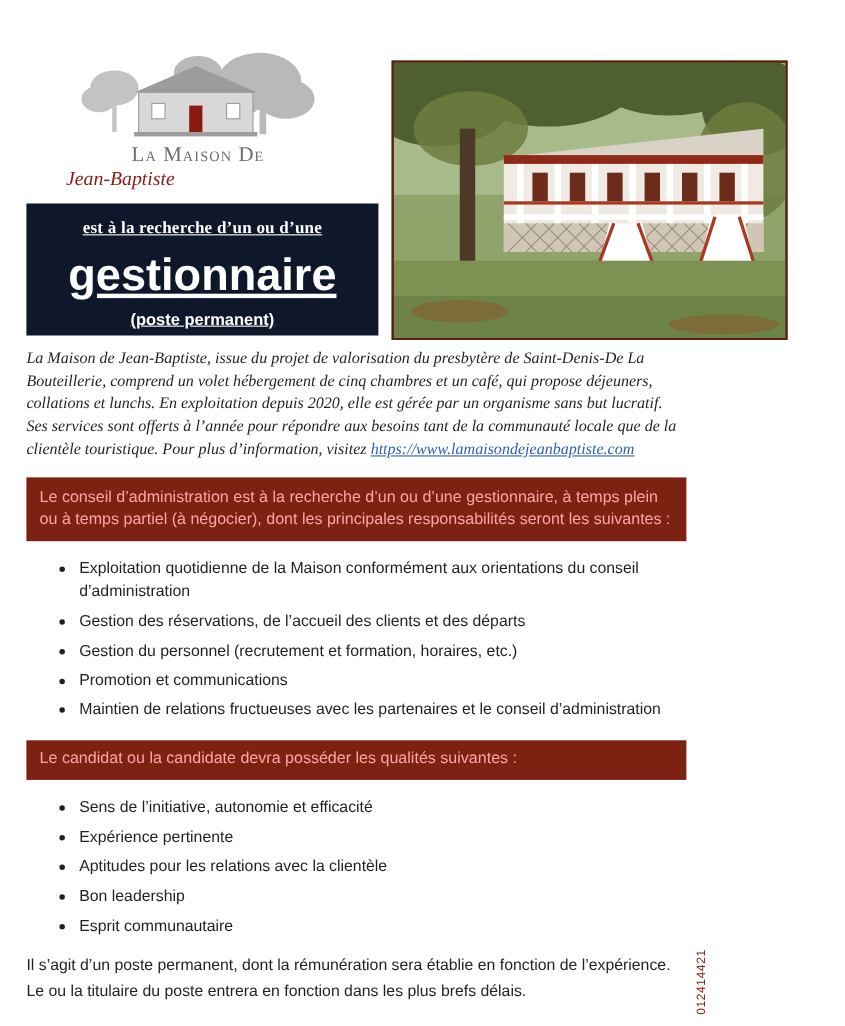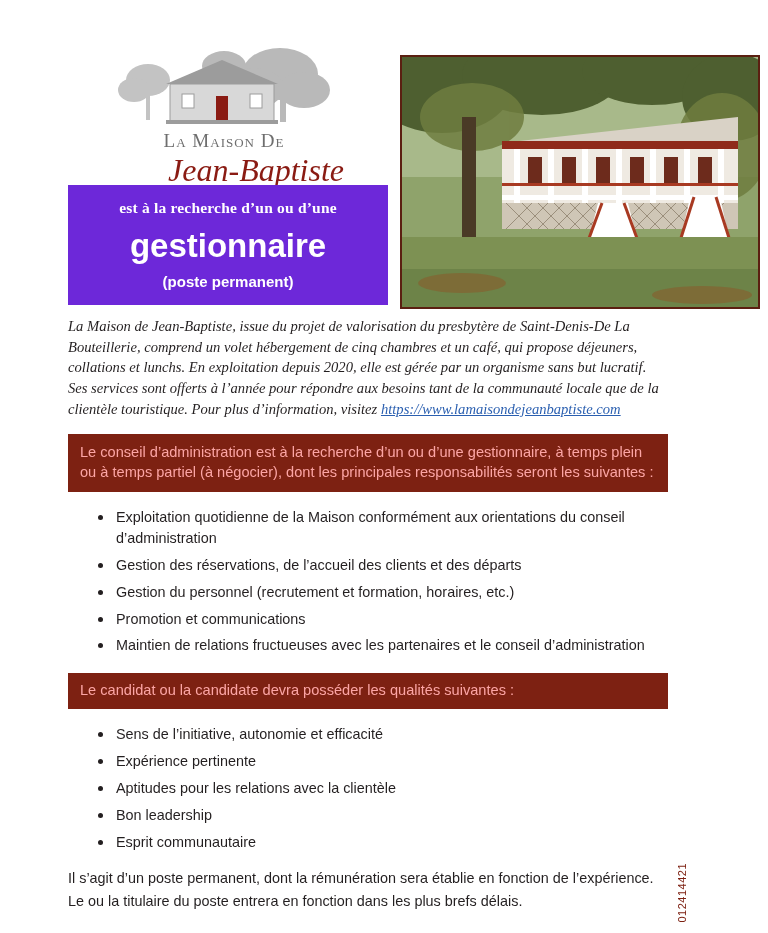--- a/index.html
+++ b/index.html
@@ -9,21 +9,20 @@
     font-family:"Liberation Sans", sans-serif;
     color:#231f20;
     overflow:hidden;
     position:relative;
   }
   .page{
     position:relative;
     width:648px;height:933px;
     box-sizing:border-box;
     padding:0;
-    margin-left:44px;
   }
   
   .header{
     position:relative;
     height:310px;
   }
   .logo{
     position:absolute;
     left:60px;top:44px;
     width:240px;height:140px;
@@ -33,52 +32,53 @@
     position:absolute;left:0;top:86px;width:240px;
     text-align:center;
     font-family:"Liberation Serif", serif;
     font-variant:small-caps;
     letter-spacing:1px;
     font-size:19px;
     color:#6e6e6e;
   }
   .logo-line2{
     position:absolute;left:0;top:108px;width:240px;
-    text-align:right;
+    text-align:left;
     font-family:"Liberation Serif", serif;
     font-style:italic;
-    font-size:32px;
+    font-size:18px;
     color:#8a1b13;
   }
   .photo{
     position:absolute;
     left:356px;top:55px;
     width:356px;height:250px;
     border:2px solid #5b1f11;
     overflow:hidden;
     background:#6d7c55;
   }
   .photo svg{display:block;width:100%;height:100%;}
   .banner{
     position:absolute;
     left:24px;top:185px;
     width:320px;height:120px;
-    background:#6d28d9;
+    background:#0f172a;
     color:#ffffff;
     box-sizing:border-box;
     padding:14px 10px 13px 10px;
     text-align:center;
+    text-decoration:underline;
   }
   .banner .l1{
     font-size:15.5px;font-weight:bold;
     font-family:"Liberation Serif", serif;
     letter-spacing:.2px;
   }
   .banner .l2{
-    font-size:33px;font-weight:bold;
+    font-size:41px;font-weight:bold;
     margin-top:10px;
     font-family:"Liberation Sans", sans-serif;
   }
   .banner .l3{
     font-size:15px;font-weight:bold;
     margin-top:8px;
   }
   
   .intro{
     margin:6px 24px 0 24px;

